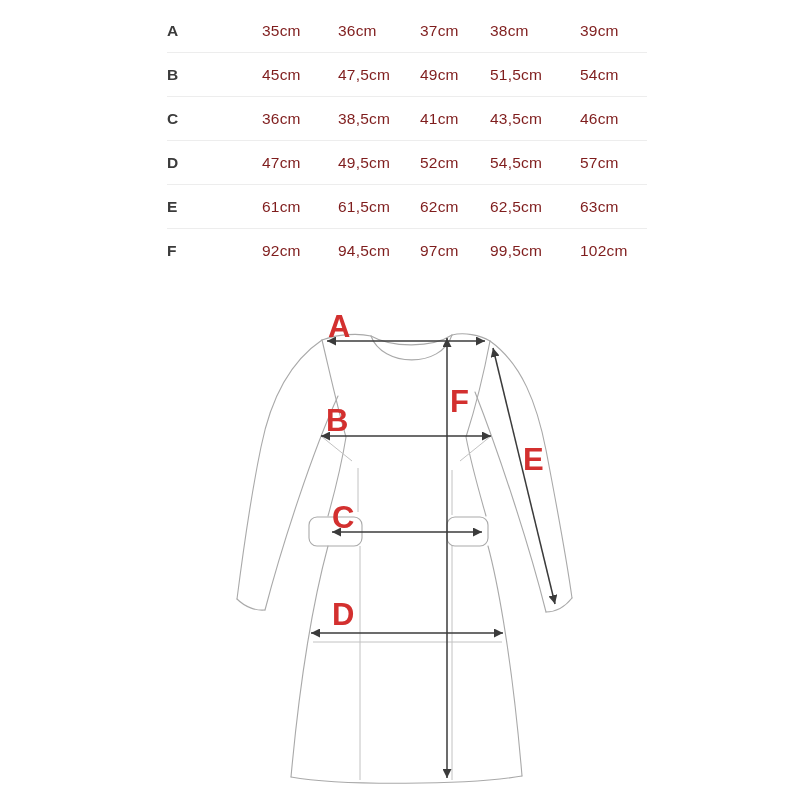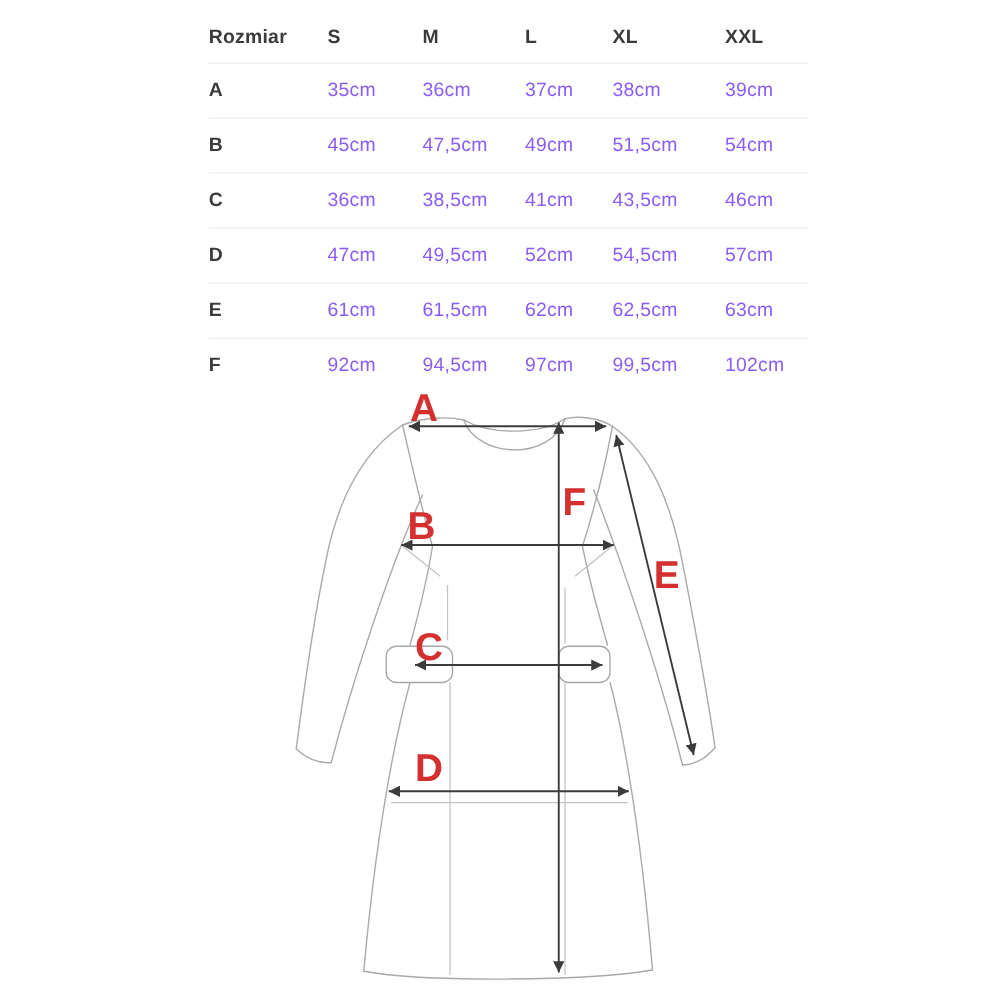--- a/index.html
+++ b/index.html
@@ -6,44 +6,36 @@
   body{
     width:800px;height:800px;position:relative;background:#ffffff;
     font-family:"Liberation Sans",sans-serif;overflow:hidden;
   }
 
   
   .size-table{position:absolute;left:167px;top:9px;width:480px;}
   .t-row{display:flex;align-items:center;height:43px;border-bottom:1px solid #ededed;}
   .t-row.t-head{height:41px;}
   .t-row.last{border-bottom:none;}
-  .t-cell{font-size:15.5px;color:#8b5cf6;letter-spacing:.2px;}
+  .t-cell{font-size:15.5px;color:#7f1d1d;letter-spacing:.2px;}
   .t-head .t-cell{font-weight:bold;color:#3b3b3b;}
   .row-label{font-weight:bold;color:#3b3b3b;}
   .c0{width:95px;} .c1{width:76px;} .c2{width:82px;} .c3{width:70px;} .c4{width:90px;} .c5{flex:1;}
 
   
   .diagram-wrap{position:absolute;left:0;top:300px;width:800px;height:500px;}
   .sketch{stroke:#a9a9a9;stroke-width:1.1;fill:none;stroke-linecap:round;}
   .sketch-light{stroke:#c2c2c2;stroke-width:1;fill:none;}
   .measure{stroke:#3b3b3b;stroke-width:1.5;fill:none;}
   .m-label{fill:#d3302f;font-family:"Liberation Sans",sans-serif;font-size:31px;font-weight:600;}
 </style>
 </head>
 <body>
 
 <div class="size-table">
-  <div class="t-row t-head">
-    <div class="t-cell c0">Rozmiar</div>
-    <div class="t-cell c1">S</div>
-    <div class="t-cell c2">M</div>
-    <div class="t-cell c3">L</div>
-    <div class="t-cell c4">XL</div>
-    <div class="t-cell c5">XXL</div>
-  </div>
 
   <div class="t-row">
     <div class="t-cell c0 row-label">A</div>
     <div class="t-cell c1">35cm</div>
     <div class="t-cell c2">36cm</div>
     <div class="t-cell c3">37cm</div>
     <div class="t-cell c4">38cm</div>
     <div class="t-cell c5">39cm</div>
   </div>
 

